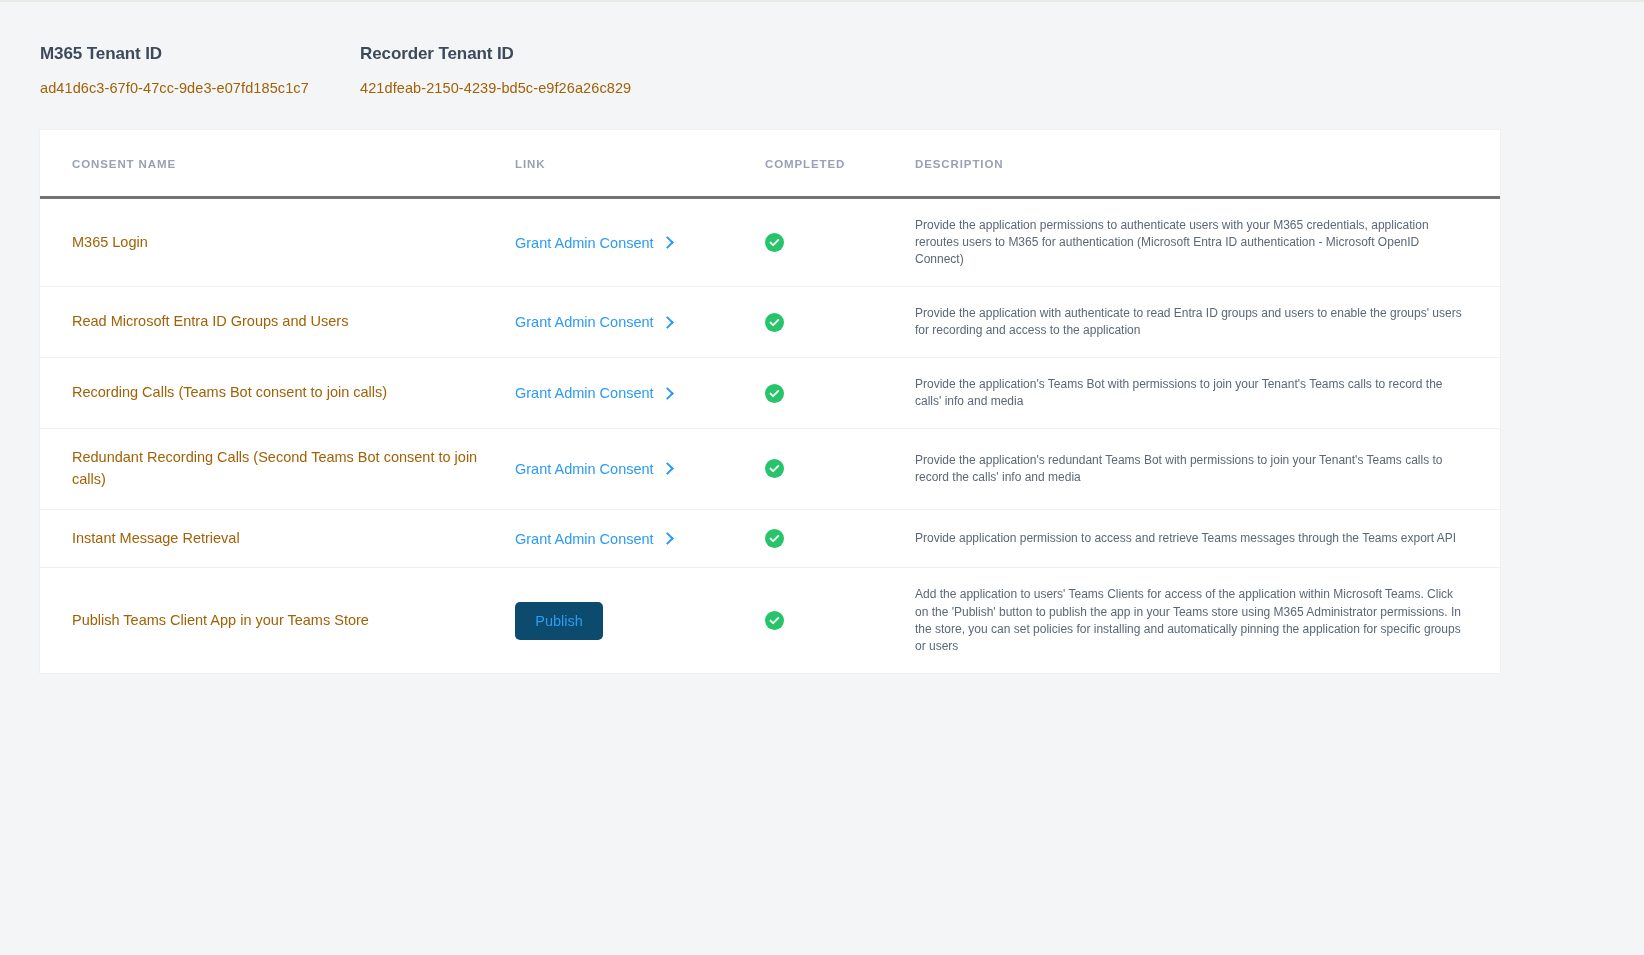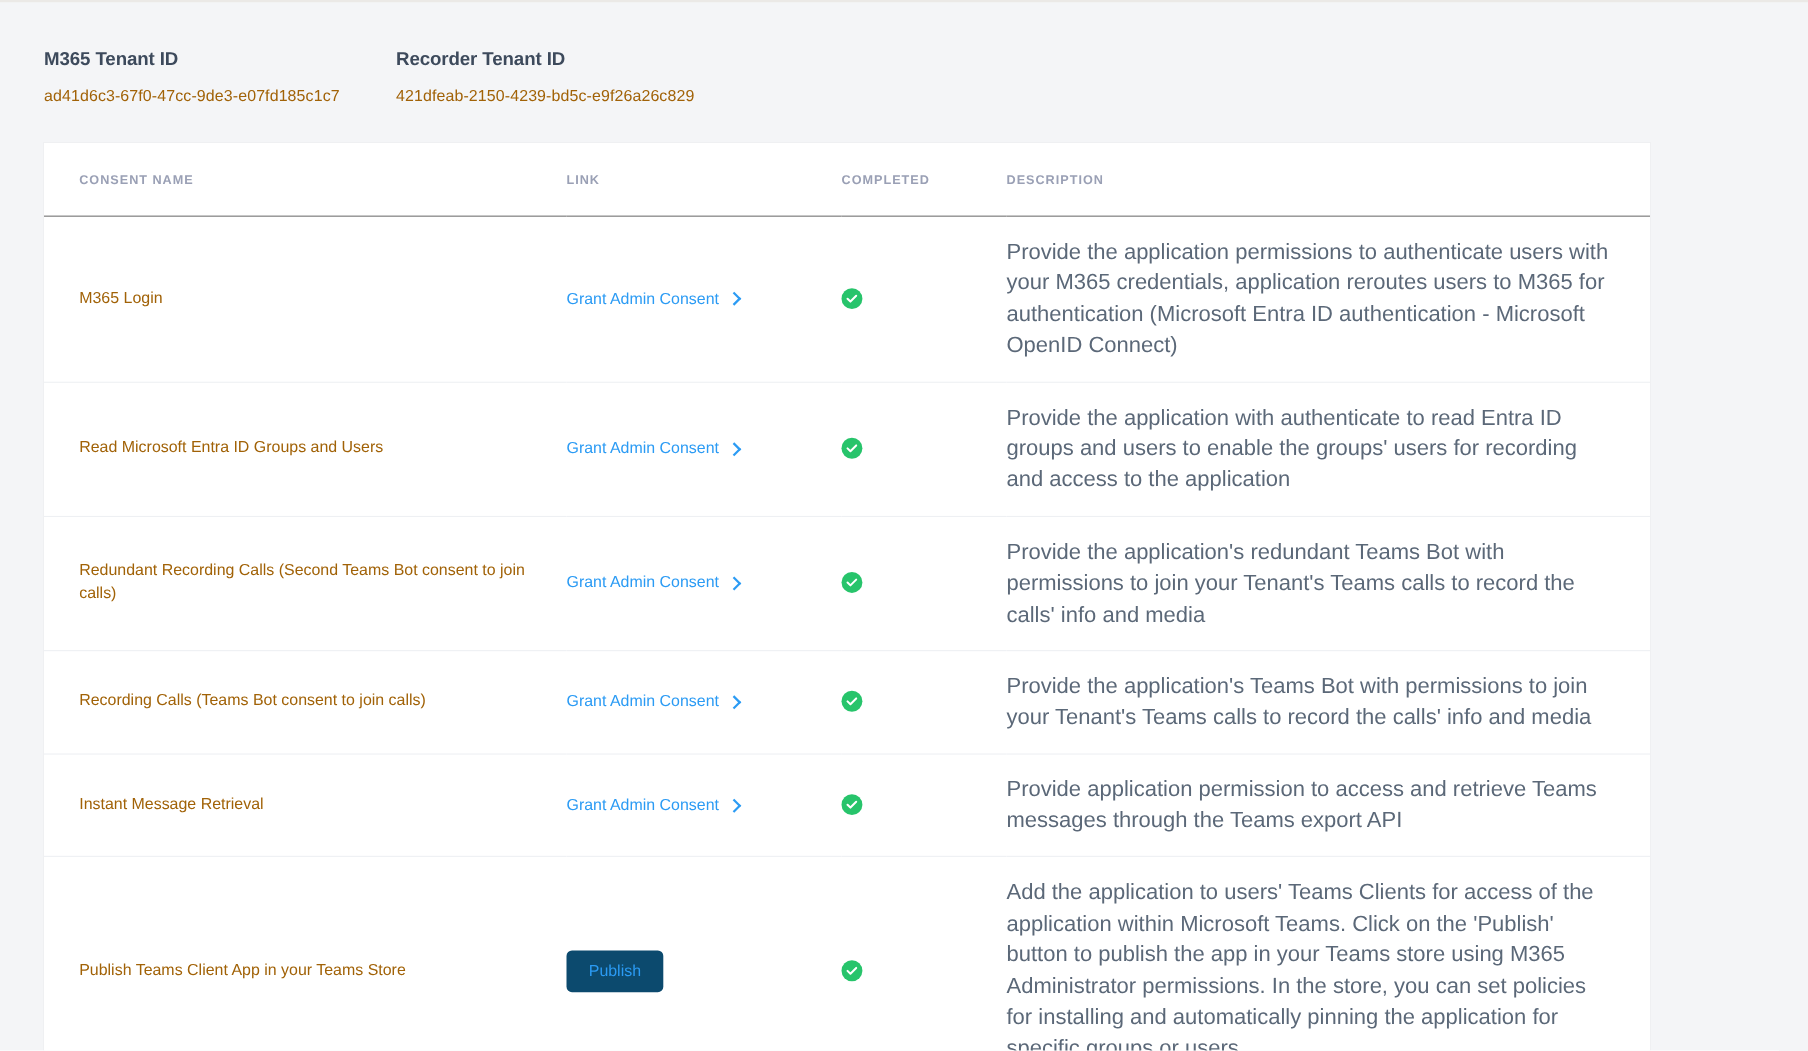--- a/index.html
+++ b/index.html
@@ -72,21 +72,21 @@
   }
 
   thead th {
     text-align: left;
     font-size: 11.5px;
     font-weight: 700;
     letter-spacing: 0.9px;
     color: #9aa0b5;
     text-transform: uppercase;
     padding: 28px 0 26px 0;
-    border-bottom: 1px solid #737373;
+    border-bottom: 3px solid #737373;
     font-stretch: condensed;
   }
 
   col.c-name   { width: 475px; }
   col.c-link   { width: 250px; }
   col.c-done   { width: 150px; }
   col.c-desc   { width: 585px; }
 
   th.c-name-h { padding-left: 32px; }
 
@@ -152,21 +152,21 @@
     justify-content: center;
     width: 19px;
     height: 19px;
     border-radius: 50%;
     background: #27c46b;
   }
 
   .check-badge svg { display: block; }
 
   .cell-desc {
-    font-size: 20px;
+    font-size: 12px;
     color: #5b6878;
     line-height: 1.42;
     padding-right: 34px;
   }
 </style>
 </head>
 <body>
 
 <div class="top-hairline"></div>
 
@@ -220,44 +220,44 @@
                 <span class="chev"></span>
               </span></td>
             <td class="cell-done"><span class="check-badge">
                 <svg width="11" height="11" viewBox="0 0 12 12">
                   <path d="M1.6 6.1 L4.5 8.9 L10.2 3.2" fill="none" stroke="#ffffff" stroke-width="2" stroke-linecap="round" stroke-linejoin="round"></path>
                 </svg>
               </span></td>
             <td class="cell-desc">Provide the application with authenticate to read Entra ID groups and users to enable the groups' users for recording and access to the application</td>
           </tr>
           <tr>
+            <td class="cell-name">Recording Calls (Teams Bot consent to join calls)</td>
+            <td class="cell-link"><span class="consent-link">
+                <span>Grant Admin Consent</span>
+                <span class="chev"></span>
+              </span></td>
+            <td class="cell-done"><span class="check-badge">
+                <svg width="11" height="11" viewBox="0 0 12 12">
+                  <path d="M1.6 6.1 L4.5 8.9 L10.2 3.2" fill="none" stroke="#ffffff" stroke-width="2" stroke-linecap="round" stroke-linejoin="round"></path>
+                </svg>
+              </span></td>
+            <td class="cell-desc">Provide the application's Teams Bot with permissions to join your Tenant's Teams calls to record the calls' info and media</td>
+          </tr>
+          <tr>
             <td class="cell-name">Redundant Recording Calls (Second Teams Bot consent to join calls)</td>
             <td class="cell-link"><span class="consent-link">
                 <span>Grant Admin Consent</span>
                 <span class="chev"></span>
               </span></td>
             <td class="cell-done"><span class="check-badge">
                 <svg width="11" height="11" viewBox="0 0 12 12">
                   <path d="M1.6 6.1 L4.5 8.9 L10.2 3.2" fill="none" stroke="#ffffff" stroke-width="2" stroke-linecap="round" stroke-linejoin="round"></path>
                 </svg>
               </span></td>
             <td class="cell-desc">Provide the application's redundant Teams Bot with permissions to join your Tenant's Teams calls to record the calls' info and media</td>
-          </tr>
-          <tr>
-            <td class="cell-name">Recording Calls (Teams Bot consent to join calls)</td>
-            <td class="cell-link"><span class="consent-link">
-                <span>Grant Admin Consent</span>
-                <span class="chev"></span>
-              </span></td>
-            <td class="cell-done"><span class="check-badge">
-                <svg width="11" height="11" viewBox="0 0 12 12">
-                  <path d="M1.6 6.1 L4.5 8.9 L10.2 3.2" fill="none" stroke="#ffffff" stroke-width="2" stroke-linecap="round" stroke-linejoin="round"></path>
-                </svg>
-              </span></td>
-            <td class="cell-desc">Provide the application's Teams Bot with permissions to join your Tenant's Teams calls to record the calls' info and media</td>
           </tr>
           <tr>
             <td class="cell-name">Instant Message Retrieval</td>
             <td class="cell-link"><span class="consent-link">
                 <span>Grant Admin Consent</span>
                 <span class="chev"></span>
               </span></td>
             <td class="cell-done"><span class="check-badge">
                 <svg width="11" height="11" viewBox="0 0 12 12">
                   <path d="M1.6 6.1 L4.5 8.9 L10.2 3.2" fill="none" stroke="#ffffff" stroke-width="2" stroke-linecap="round" stroke-linejoin="round"></path>

